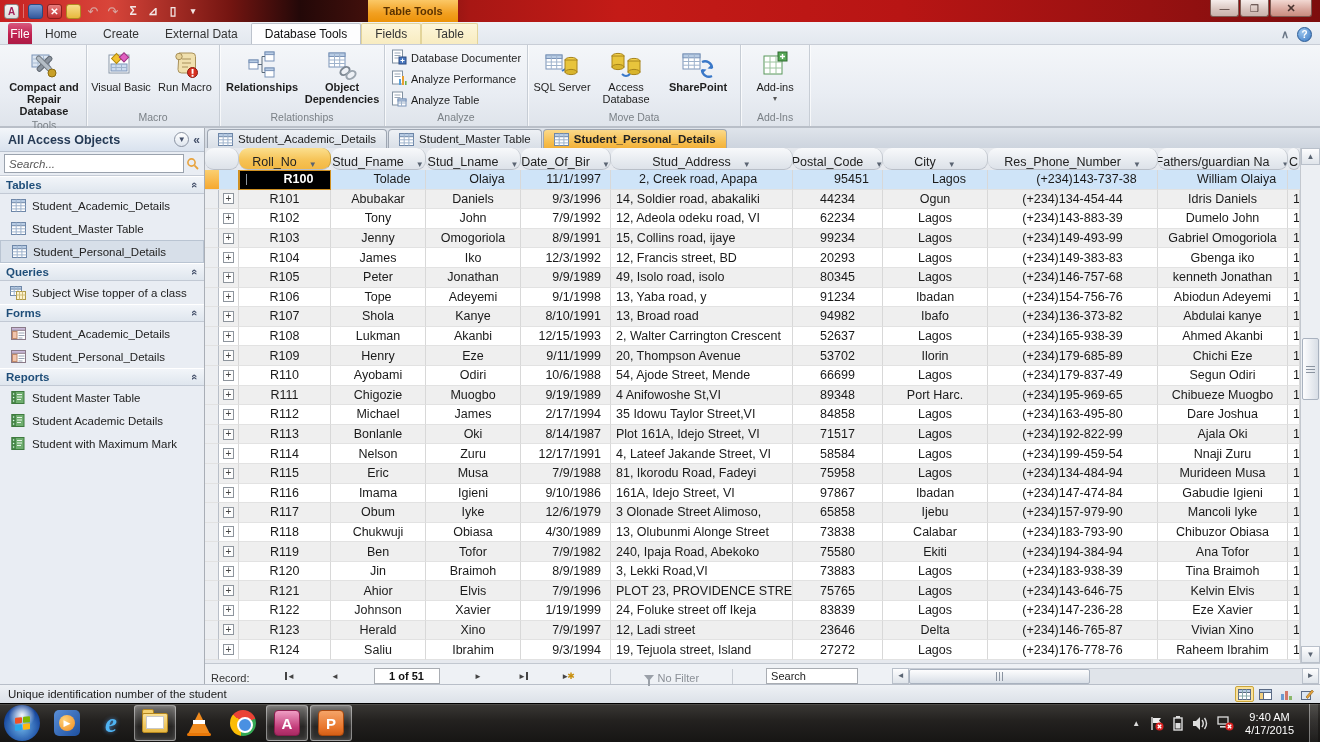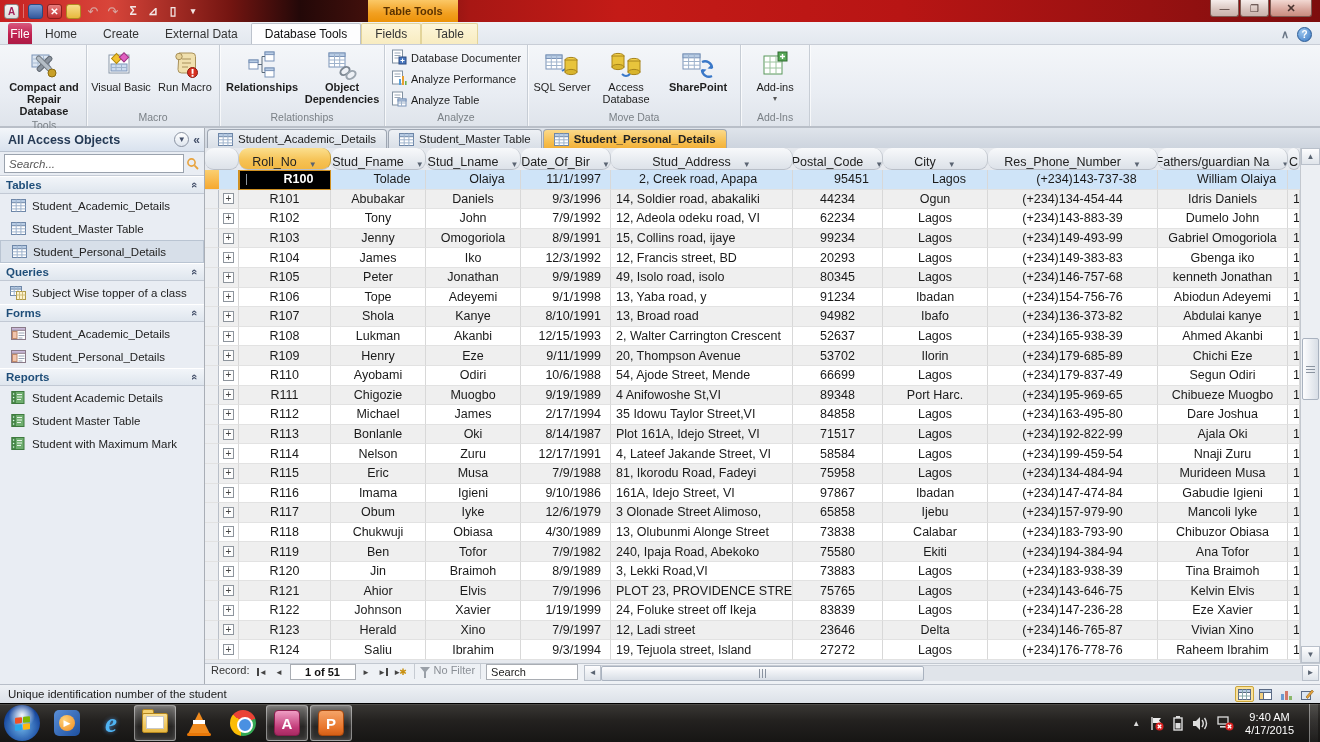--- a/index.html
+++ b/index.html
@@ -97,21 +97,21 @@
   .al-r { justify-content:flex-end; padding-right:9px; }
   .al-l { justify-content:flex-start; padding-left:5px; }
   .cur-cell { background:#000 !important; color:#fff; outline:2px solid #cf9022; outline-offset:-1px; font-weight:bold; justify-content:center; }
   .vscroll { position:absolute; top:0; right:0; bottom:0; width:20px; background:#eceff3; border-left:1px solid #c3c8cf; display:flex; flex-direction:column; }
   .vs-btn { height:17px; background:linear-gradient(#fdfdfe,#dfe4ea); border:1px solid #b9c0ca; display:flex; align-items:center; justify-content:center; font-size:8px; color:#5a6472; }
   .vs-track { flex:1; position:relative; }
   .vs-thumb { position:absolute; left:1px; right:1px; top:36%; height:62px; background:linear-gradient(90deg,#fdfdfe,#d8dee6); border:1px solid #a9b2bf; border-radius:2px; display:flex; flex-direction:column; align-items:center; justify-content:center; gap:2px; }
   .vs-thumb i { width:9px; height:1px; background:#8a93a0; }
 
   
-  .recnav { height:21px; flex:0 0 21px; background:#eef1f5; border-top:1px solid #c2c8d0; display:flex; align-items:flex-start; padding-left:6px; font-size:11px; color:#333; }
+  .recnav { height:21px; flex:0 0 21px; background:#eef1f5; border-top:1px solid #c2c8d0; display:flex; align-items:flex-end; padding-left:6px; font-size:11px; color:#333;gap:28px; }
   .rn-label { margin-right:4px; }
   .rn-btn { width:17px; height:16px; display:flex; align-items:center; justify-content:center; font-size:8px; color:#444; }
   .rn-btn .bar { width:2px; height:8px; background:#444; }
   .rn-pos { width:66px; height:16px; background:#fff; border:1px solid #a9adb3; display:flex; align-items:center; justify-content:center; font-size:11px; font-weight:bold; color:#111; margin:0 2px; }
   .rn-new { color:#c89010; font-size:9px; margin-left:-2px; }
   .rn-sep { width:1px; height:15px; background:#c6cbd2; margin:0 5px; }
   .nofilter { display:flex; align-items:center; gap:4px; color:#8a8f96; }
   .funnel { width:0; height:0; border-left:5px solid transparent; border-right:5px solid transparent; border-top:6px solid #9aa0a8; position:relative; }
   .funnel::after { content:""; position:absolute; left:-1px; top:-1px; width:2px; height:6px; background:#9aa0a8; }
   .rn-search { width:92px; height:16px; border:1px solid #a9adb3; font-size:11px; padding:0 4px; color:#222; font-family:"Liberation Sans",sans-serif; }
@@ -479,34 +479,34 @@
             <span class="nic">
               <svg width="14" height="13" viewBox="0 0 14 13">
                 <rect x="1" y="0.5" width="12" height="12" fill="#6fae6f" stroke="#3e7a3e"></rect>
                 <rect x="1" y="0.5" width="3.2" height="12" fill="#4a8a4a" stroke="#3e7a3e"></rect>
                 <circle cx="2.6" cy="3" r="0.8" fill="#dfe"></circle>
                 <circle cx="2.6" cy="6.5" r="0.8" fill="#dfe"></circle>
                 <circle cx="2.6" cy="10" r="0.8" fill="#dfe"></circle>
                 <path d="M6 3.5h5M6 6h5M6 8.5h4" stroke="#e8f4e8"></path>
               </svg>
             </span>
-            <span>Student Academic Details</span>
+            <span>Student Master Table</span>
           </div>
           <div class="nitem">
             <span class="nic">
               <svg width="14" height="13" viewBox="0 0 14 13">
                 <rect x="1" y="0.5" width="12" height="12" fill="#6fae6f" stroke="#3e7a3e"></rect>
                 <rect x="1" y="0.5" width="3.2" height="12" fill="#4a8a4a" stroke="#3e7a3e"></rect>
                 <circle cx="2.6" cy="3" r="0.8" fill="#dfe"></circle>
                 <circle cx="2.6" cy="6.5" r="0.8" fill="#dfe"></circle>
                 <circle cx="2.6" cy="10" r="0.8" fill="#dfe"></circle>
                 <path d="M6 3.5h5M6 6h5M6 8.5h4" stroke="#e8f4e8"></path>
               </svg>
             </span>
-            <span>Student Master Table</span>
+            <span>Student Academic Details</span>
           </div>
           <div class="nitem">
             <span class="nic">
               <svg width="14" height="13" viewBox="0 0 14 13">
                 <rect x="1" y="0.5" width="12" height="12" fill="#6fae6f" stroke="#3e7a3e"></rect>
                 <rect x="1" y="0.5" width="3.2" height="12" fill="#4a8a4a" stroke="#3e7a3e"></rect>
                 <circle cx="2.6" cy="3" r="0.8" fill="#dfe"></circle>
                 <circle cx="2.6" cy="6.5" r="0.8" fill="#dfe"></circle>
                 <circle cx="2.6" cy="10" r="0.8" fill="#dfe"></circle>
                 <path d="M6 3.5h5M6 6h5M6 8.5h4" stroke="#e8f4e8"></path>

